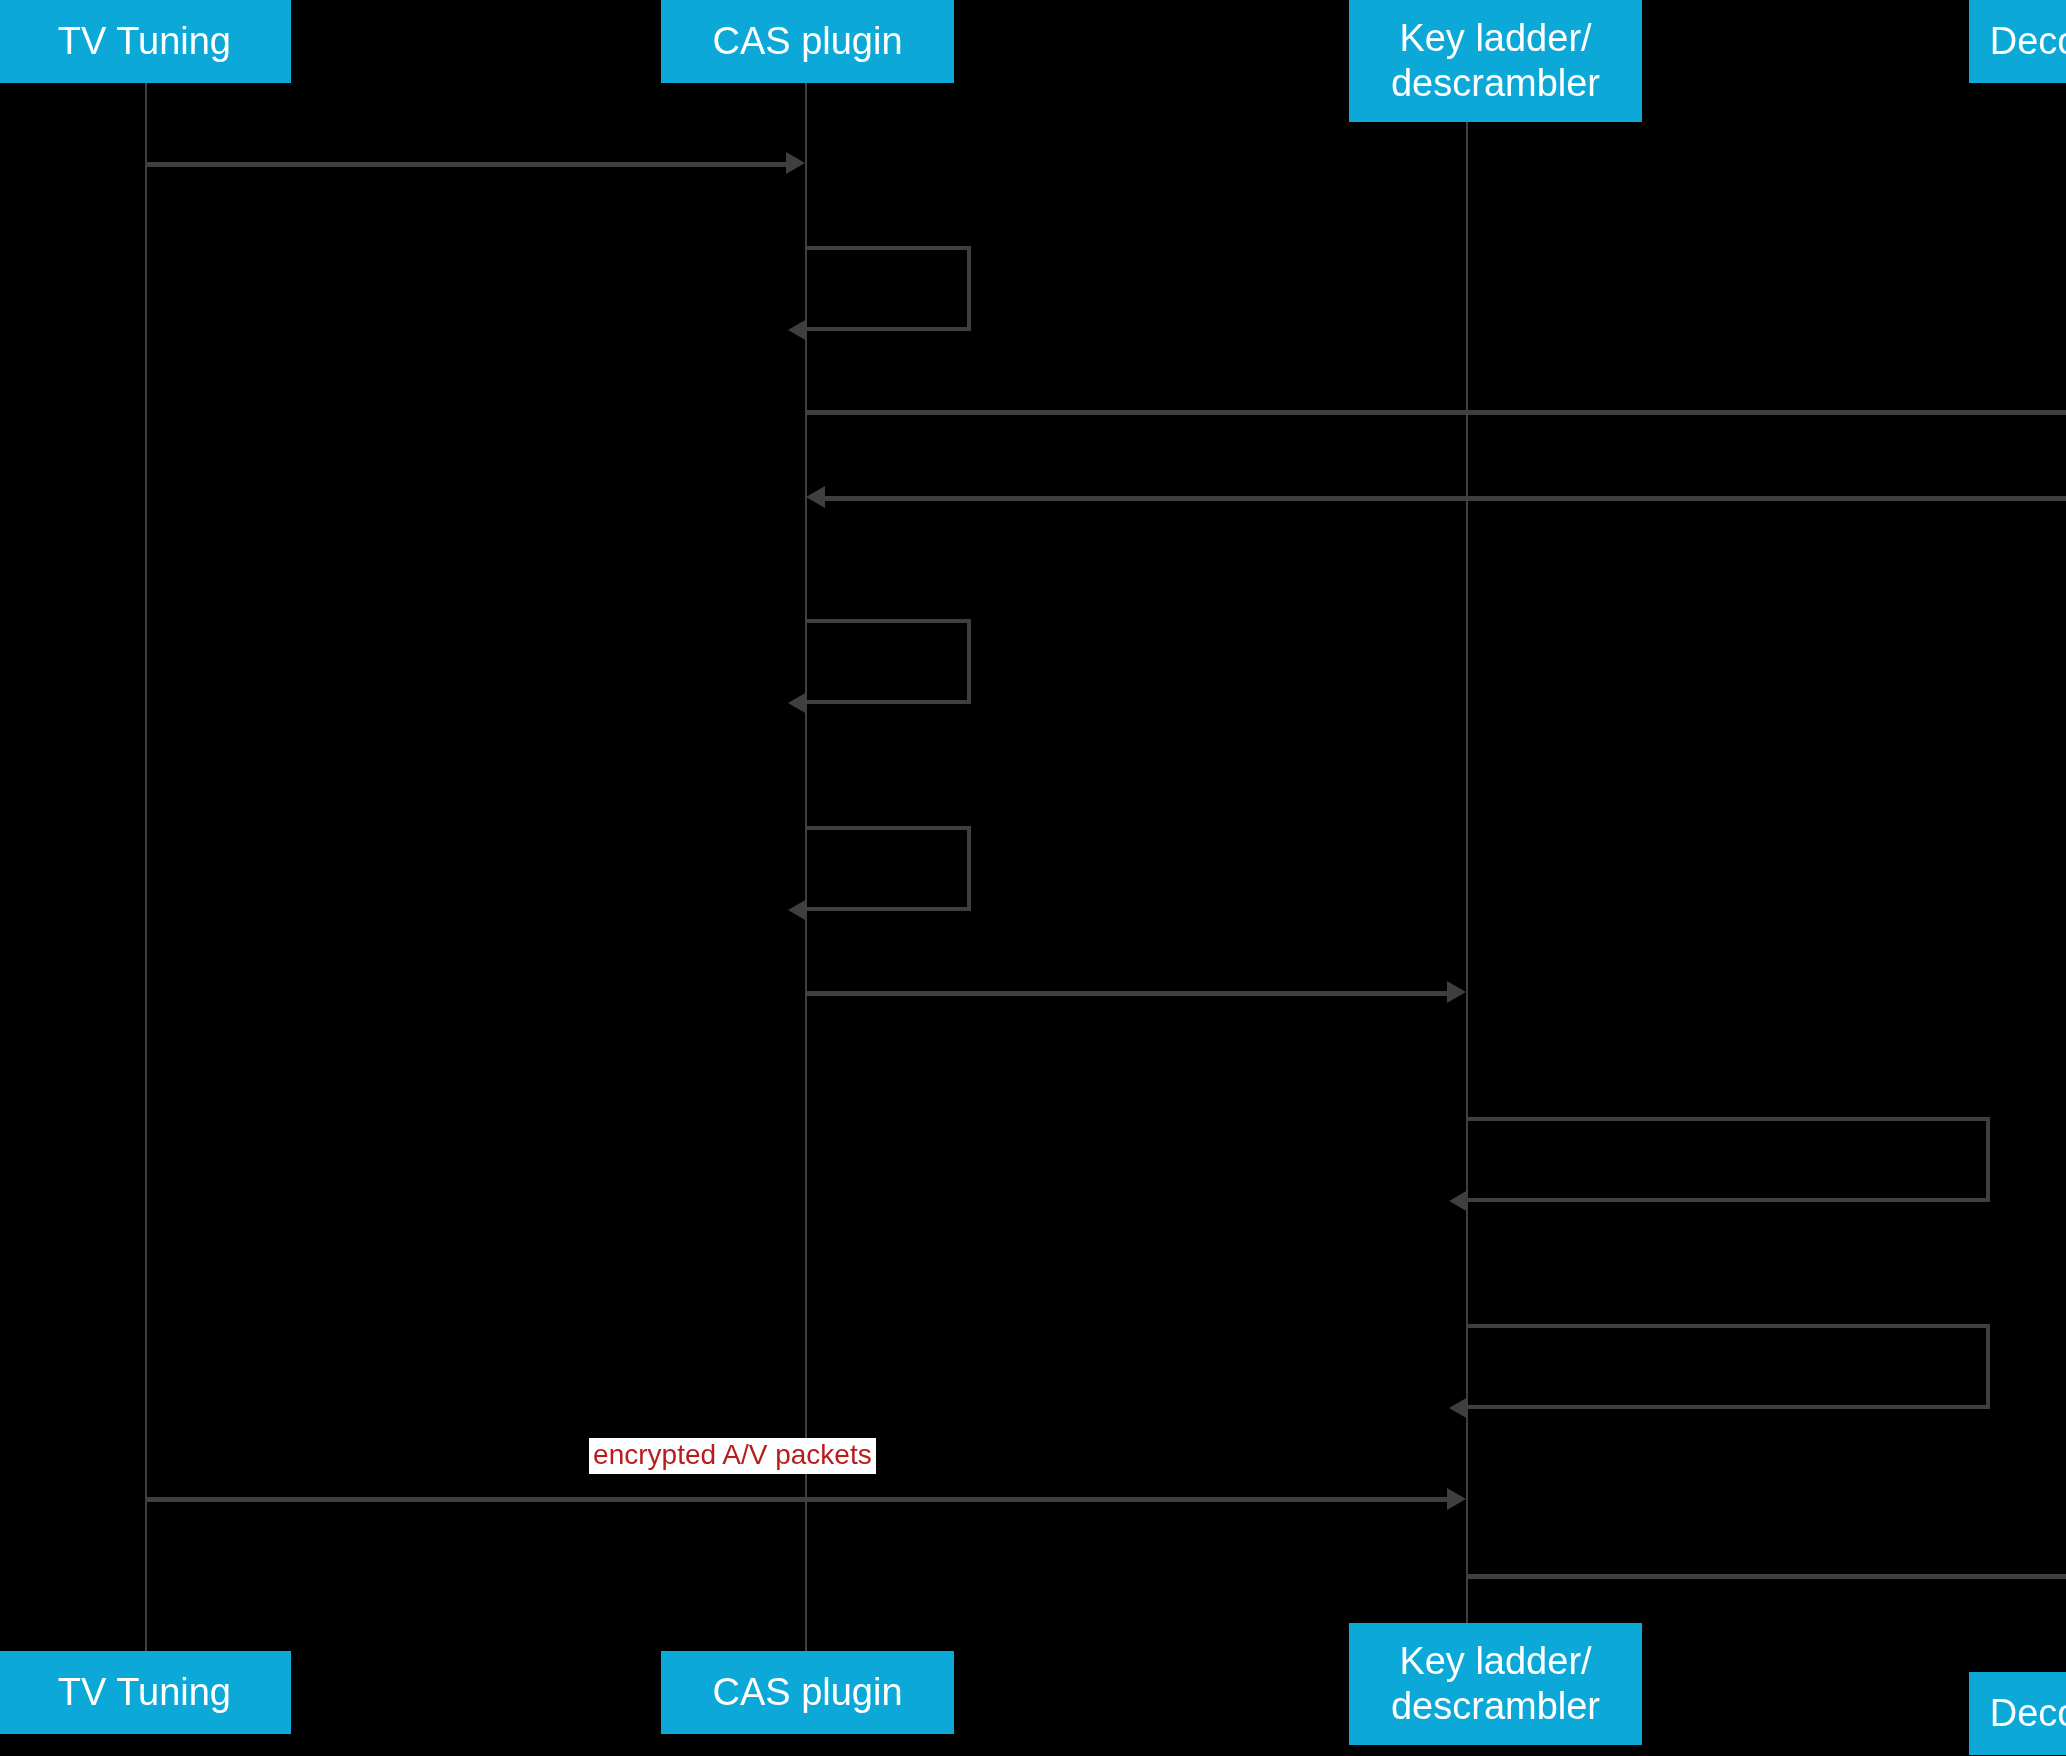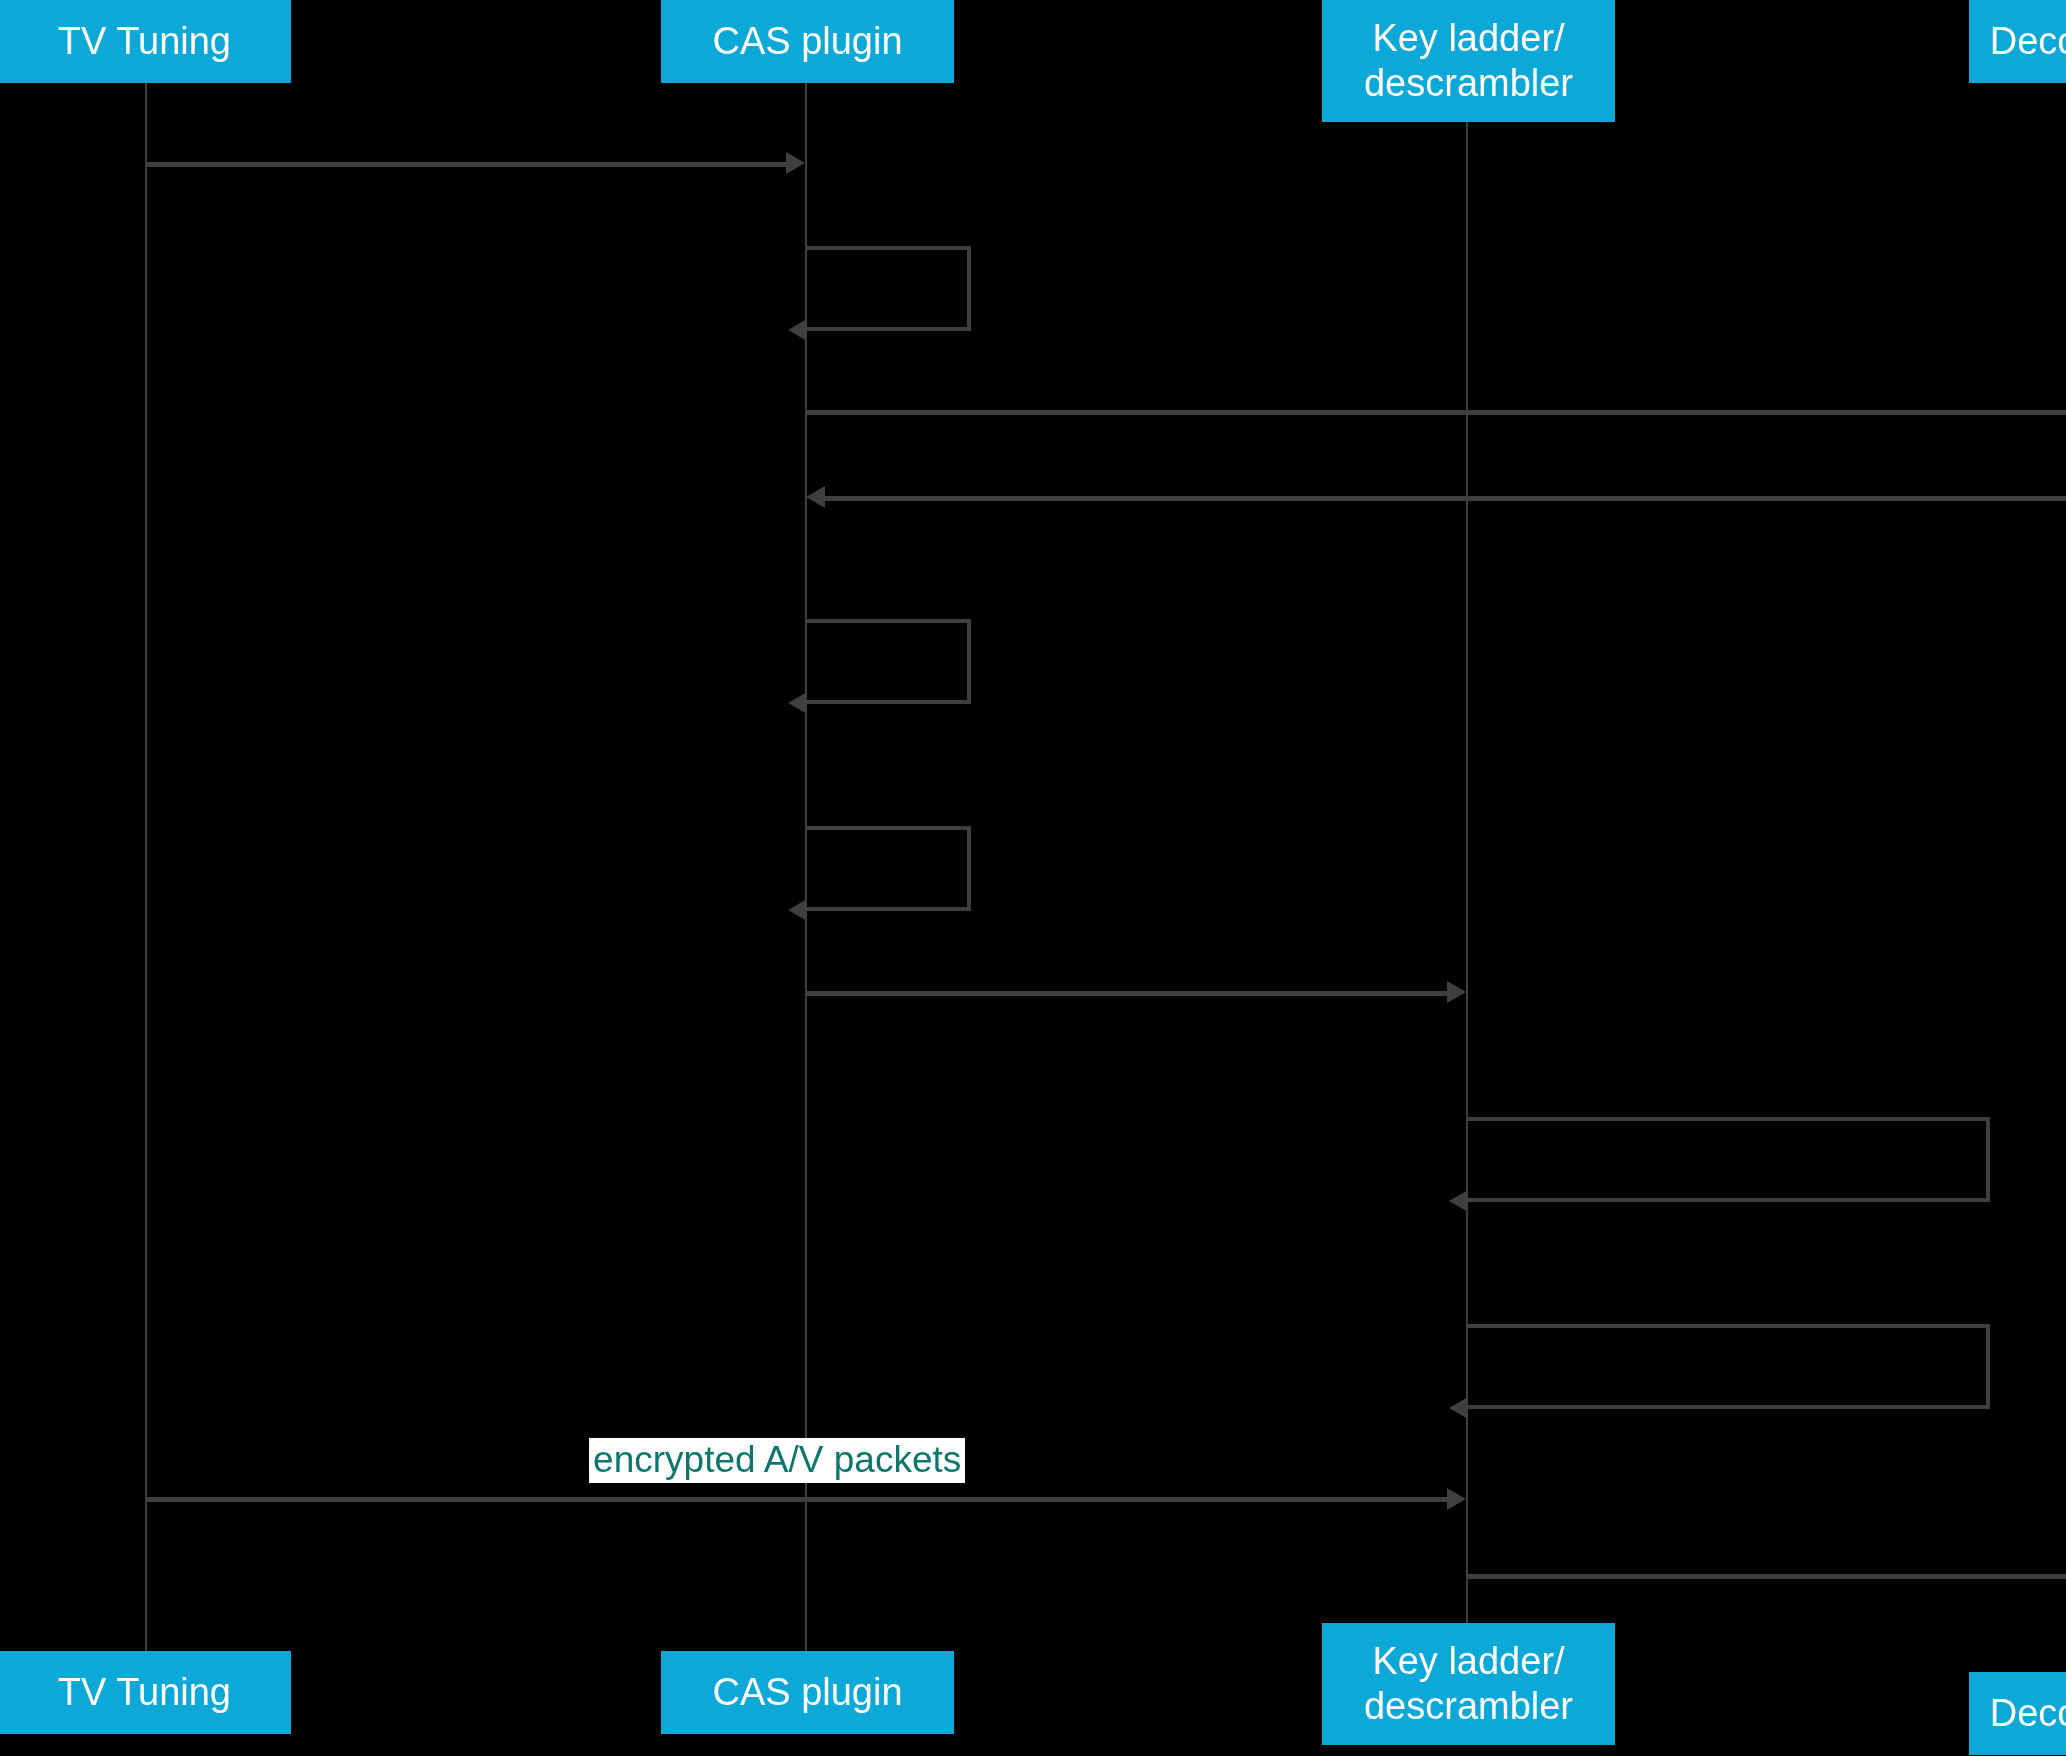--- a/index.html
+++ b/index.html
@@ -6,36 +6,36 @@
   html,body{margin:0;padding:0;background:#000;}
   body{font-family:"Liberation Sans",sans-serif;}
   #stage{position:relative;width:2662px;height:1756px;background:#000000;overflow:hidden;}
 
   .lifeline{position:absolute;width:2.1px;background:#3f3f3f;}
 
   .actor-box{position:absolute;background:#0BA8D8;color:#ffffff;
     display:flex;align-items:center;justify-content:center;text-align:center;
     font-size:38px;line-height:1.12;font-weight:400;letter-spacing:0px;
     font-family:"Liberation Sans",sans-serif;}
-  .actor-box.two-line{line-height:1.18;}
+  .actor-box.two-line{line-height:1.18;margin-left:27px;}
 
   
   .msg{position:absolute;height:4.5px;background:#3f3f3f;}
   .arrowhead{position:absolute;width:0;height:0;
     border-top:11.6px solid transparent;border-bottom:11.6px solid transparent;}
   .arrowhead.right{border-left:19px solid #3f3f3f;}
   .arrowhead.left{border-right:19px solid #3f3f3f;}
 
   
   .selfloop{position:absolute;border-top:4.5px solid #3f3f3f;
     border-right:4.5px solid #3f3f3f;border-bottom:4.5px solid #3f3f3f;
     border-left:0;background:transparent;box-sizing:border-box;}
 
-  .msg-label{position:absolute;background:#ffffff;color:#0f766e;
-    font-size:37px;line-height:1.0;padding:2.5px 4.1px 5.8px 4.1px;white-space:nowrap;
+  .msg-label{position:absolute;background:#ffffff;color:#b91c1c;
+    font-size:28px;line-height:1.0;padding:2.5px 4.1px 5.8px 4.1px;white-space:nowrap;
     font-family:"Liberation Sans",sans-serif;}
 </style>
 </head>
 <body>
 
 <div id="stage">
 
   <div class="lifeline" style="left:145px;  top:83px; height:1570px;"></div>
   <div class="lifeline" style="left:805px; top:83px; height:1570px;"></div>
   <div class="lifeline" style="left:1466px; top:122px; height:1504px;"></div>

